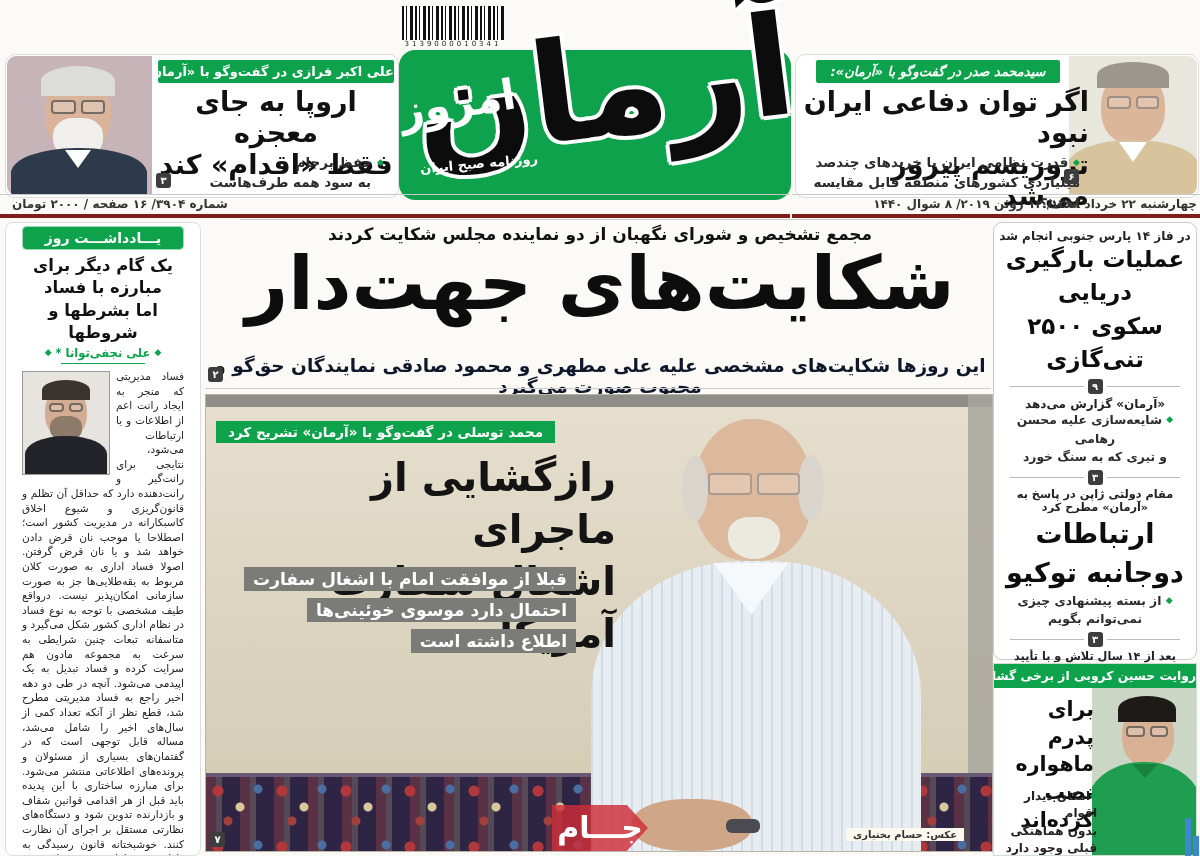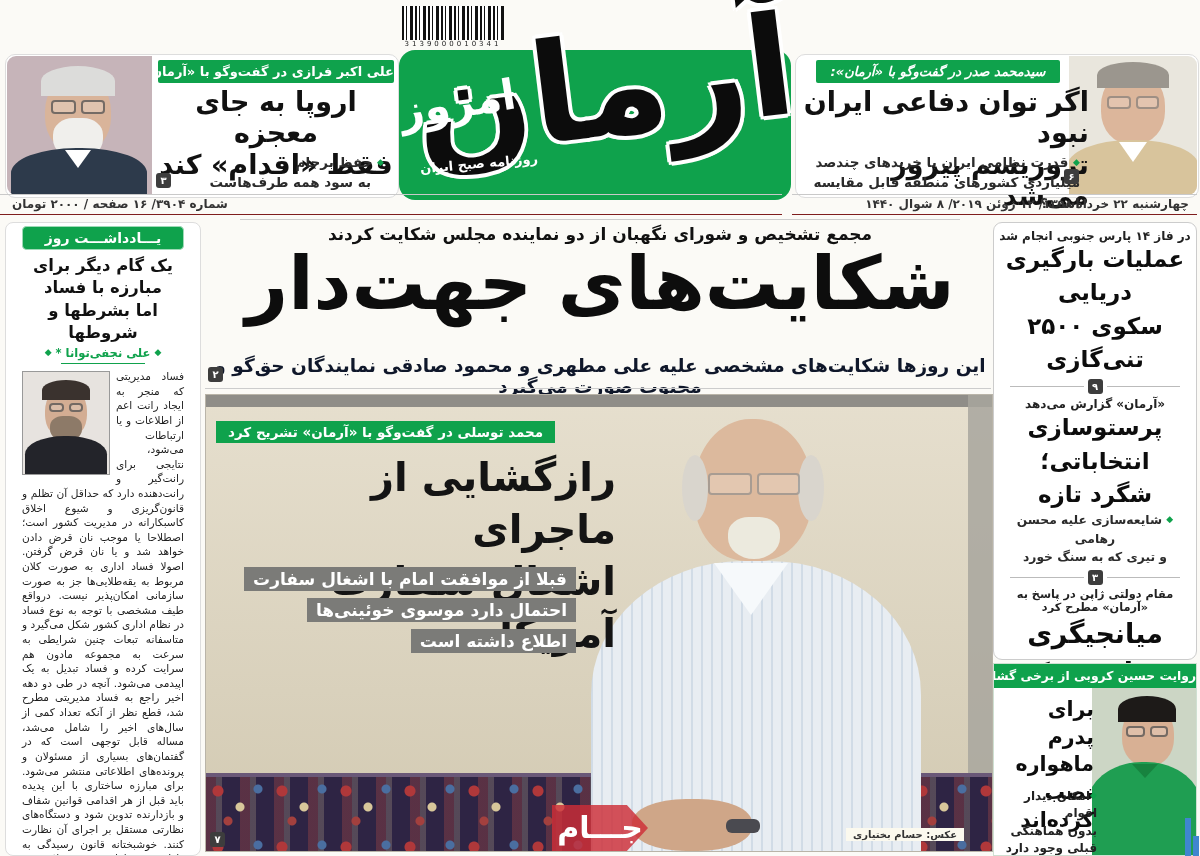--- a/index.html
+++ b/index.html
@@ -31,21 +31,21 @@
   
   .photo{overflow:hidden;position:absolute;}
   .head{position:absolute;background:#d9b49a;border-radius:48% 48% 44% 44%;}
   .hairside{position:absolute;background:#cfcac2;border-radius:50%;}
   .glasses{position:absolute;display:flex;gap:5px;}
   .lens{flex:1;border:2px solid rgba(70,70,70,.7);border-radius:4px;background:rgba(255,255,255,.2);}
   .torso{position:absolute;border-radius:48% 48% 0 0;}
   .beard{position:absolute;background:#efece5;border-radius:40% 40% 50% 50%;}
   .collar{position:absolute;background:#fff;clip-path:polygon(50% 100%,0 0,100% 0);}
   
-  .meta-rule{border-top:1px solid #c9c9c9;border-bottom:1px solid #7f1d1d;}
+  .meta-rule{border-top:1px solid #c9c9c9;border-bottom:4px solid #7f1d1d;padding-left:8px;}
   .meta-text{font-size:12px;font-weight:700;color:#333;}
   
   .lead-kick{font-size:17px;font-weight:700;color:#111;text-align:center;}
   .lead-head{font-size:74px;font-weight:900;color:#0d0d0d;text-align:center;line-height:1.02;}
   .lead-sub{font-size:18.5px;font-weight:700;color:#0f172a;text-align:center;}
   
   .mainphoto{left:205px;top:394px;width:786px;height:456px;border:1px solid #b9b4a8;
     background:linear-gradient(#e6dfce,#d9d1bc 65%,#d2c9b1);overflow:hidden;}
   .wall-top{left:0;top:0;width:100%;height:12px;background:#8f8d88;}
   .wall-right{right:0;top:0;width:24px;height:100%;background:#a8a69e;opacity:.85;}
@@ -213,40 +213,36 @@
     </div>
   </div>
   <div class="divider">
     <span class="hl"></span>
       <span class="badge">۹</span>
       <span class="hl"></span>
   </div>
 
   <div>
     <div class="rc-kick">«آرمان» گزارش می‌دهد</div>
-    <div class="rc-head" style="font-size:23px;">
-      <div>پرستوسازی انتخاباتی؛</div>
-      <div>شگرد تازه</div>
-    </div>
     <div class="rc-sub">
       <span class="dia">◆</span>
       <span>شایعه‌سازی علیه محسن رهامی</span><br>
       <span>و تیری که به سنگ خورد</span>
     </div>
   </div>
   <div class="divider">
     <span class="hl"></span>
       <span class="badge">۳</span>
       <span class="hl"></span>
   </div>
 
   <div>
     <div class="rc-kick small">مقام دولتی ژاپن در پاسخ به «آرمان» مطرح کرد</div>
     <div class="rc-head" style="font-size:27px;">
-      <div>میانجیگری</div>
+      <div>ارتباطات</div>
       <div>دوجانبه توکیو</div>
     </div>
     <div class="rc-sub">
       <span class="dia">◆</span>
       <span>از بسته پیشنهادی چیزی نمی‌توانم بگویم</span>
     </div>
   </div>
   <div class="divider">
     <span class="hl"></span>
       <span class="badge">۳</span>

